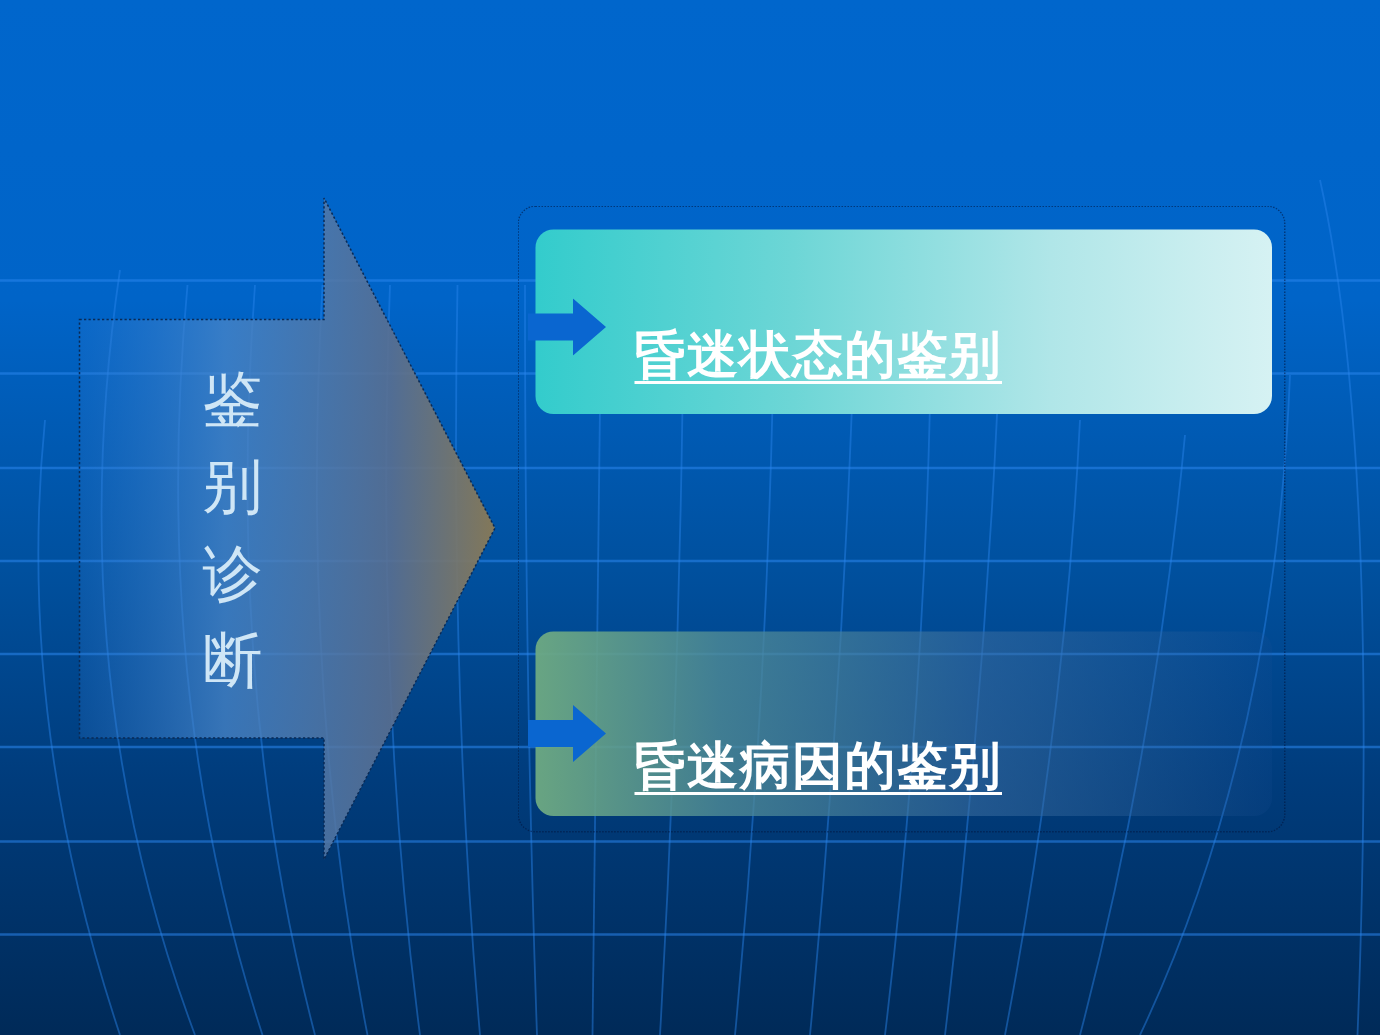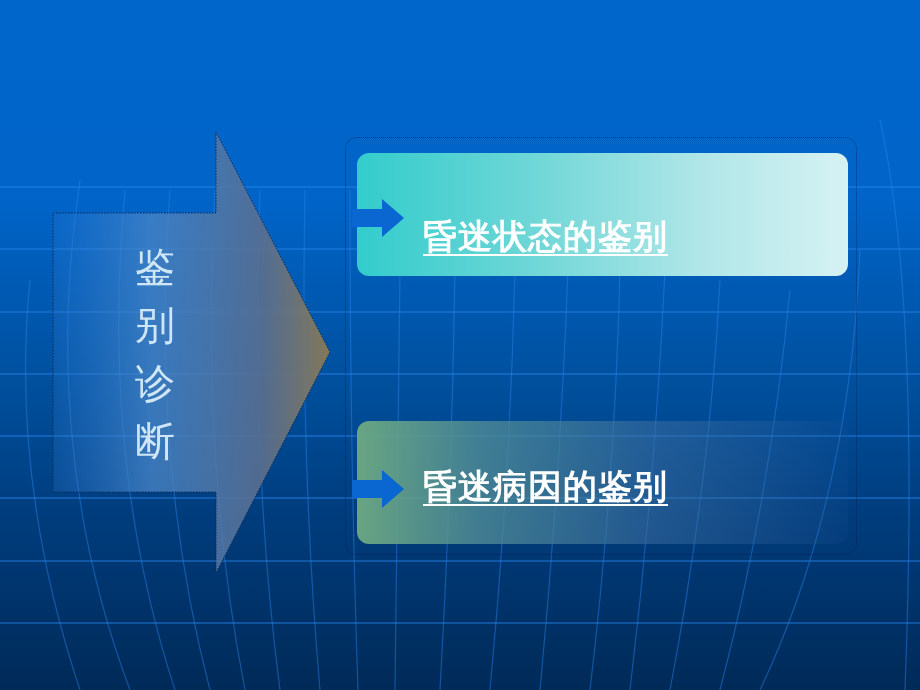--- a/index.html
+++ b/index.html
@@ -112,15 +112,15 @@
   <div class="card card-1"></div>
   <svg class="card-pointer" style="left:352px; top:199px;" viewBox="0 0 54 38">
     <path d="M 0 10 L 30 10 L 30 0 L 52 19 L 30 38 L 30 28 L 0 28 Z" fill="#0a66d0"></path>
   </svg>
   <a class="card-link" style="top:204px;margin-top:10px;">昏迷状态的鉴别</a>
 
   <div class="card card-2"></div>
   <svg class="card-pointer" style="left:352px; top:470px;" viewBox="0 0 54 38">
     <path d="M 0 10 L 30 10 L 30 0 L 52 19 L 30 38 L 30 28 L 0 28 Z" fill="#0a66d0"></path>
   </svg>
-  <a class="card-link" style="top:464px;text-align:center;">昏迷病因的鉴别</a>
+  <a class="card-link" style="top:488px;text-align:center;">昏迷病因的鉴别</a>
 
 </div>
 
 </body></html>

